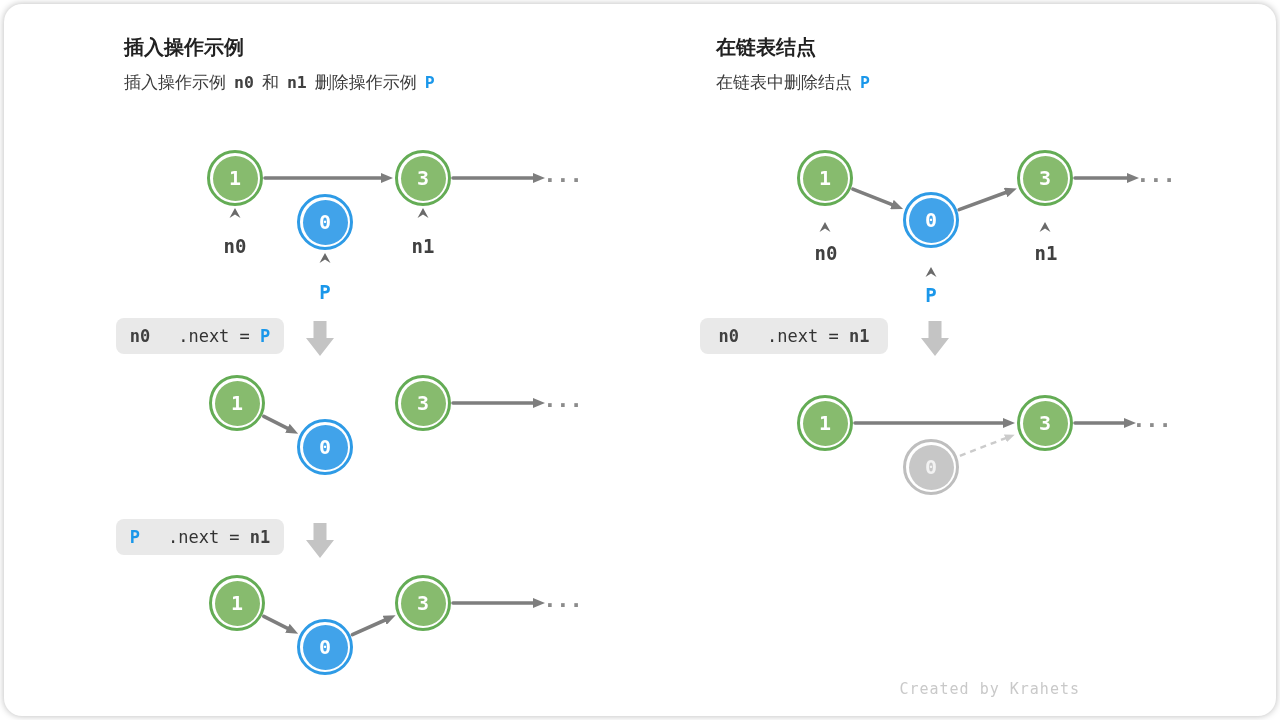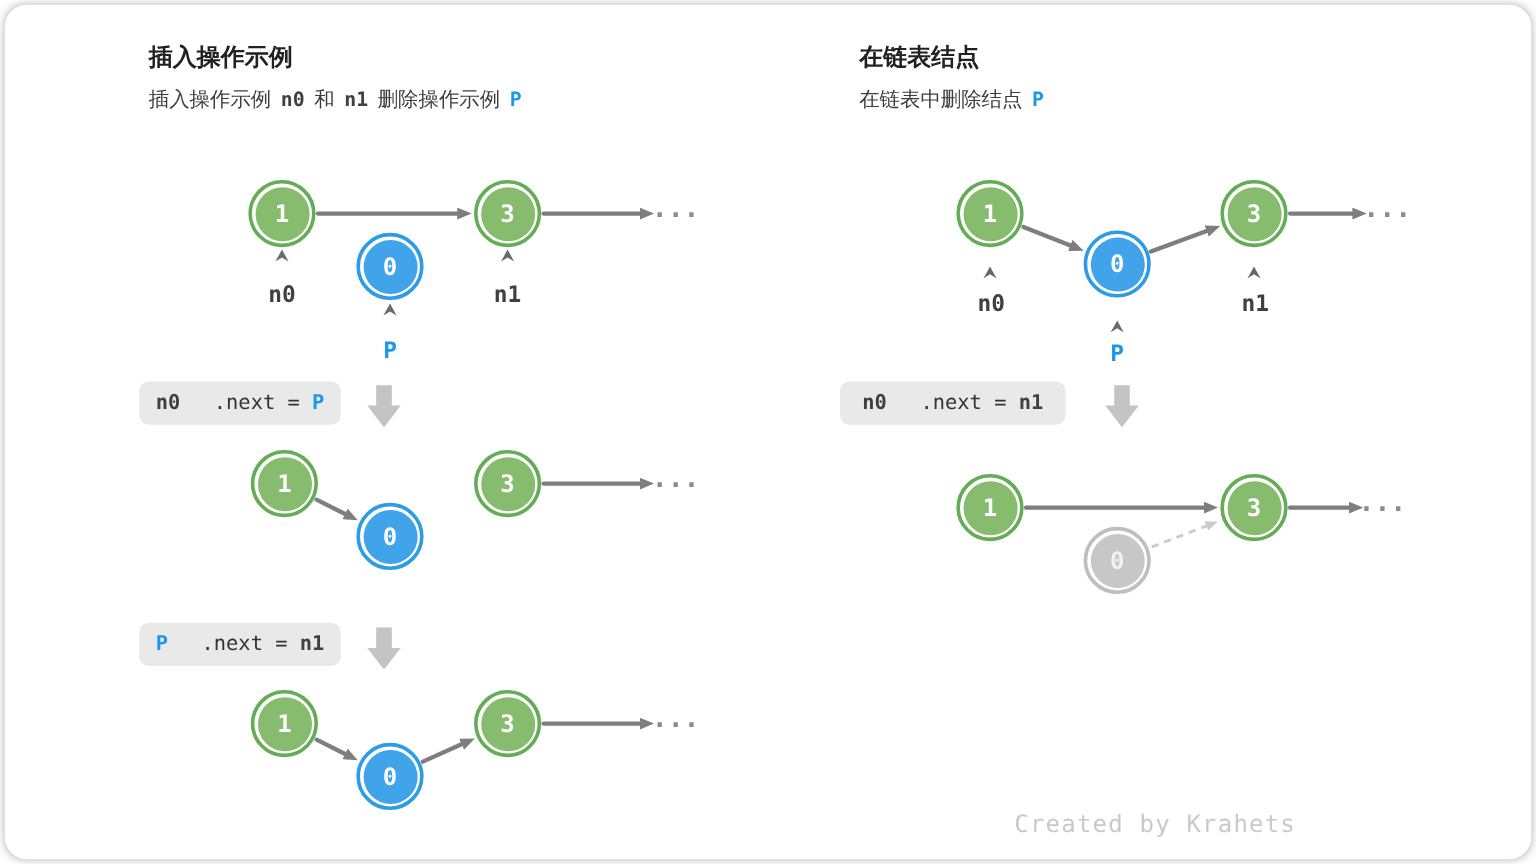--- a/index.html
+++ b/index.html
@@ -36,21 +36,21 @@
              display:flex; align-items:center; justify-content:center;
              font-family:"DejaVu Sans Mono", monospace; font-size:17px; color:#333333; }
   .codebox .tok { font-weight:700; }
   .codebox .mid { white-space:pre;margin-left:28px; }
 
   .dots { position:absolute; transform:translate(-50%,-72%);
           font-family:"DejaVu Sans Mono", monospace; font-weight:700;
           font-size:22px; color:#8c8c8c; }
 
   .credit { position:absolute; right:36px; bottom:22px;
-            font-family:"DejaVu Sans Mono", monospace; font-size:20px;
+            font-family:"DejaVu Sans Mono", monospace; font-size:15px;
             color:#c9c9c9; letter-spacing:1px; }
 </style>
 </head>
 <body>
 
 <div class="viewport">
   <div class="card"></div>
 
   <div class="stage">
 

